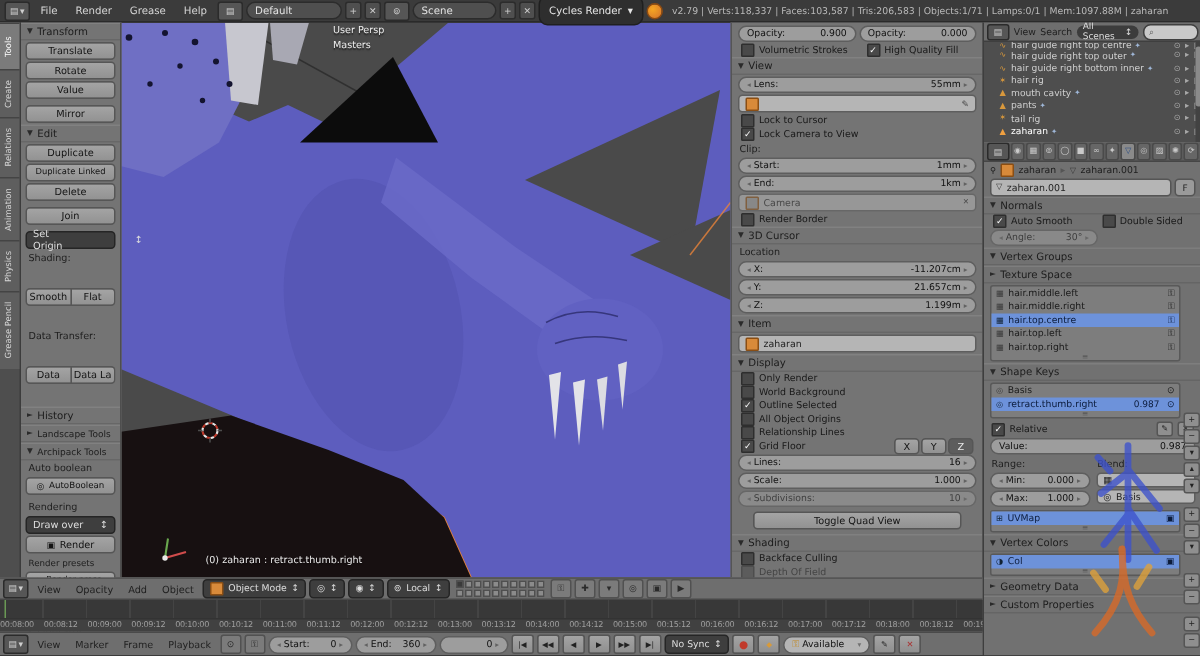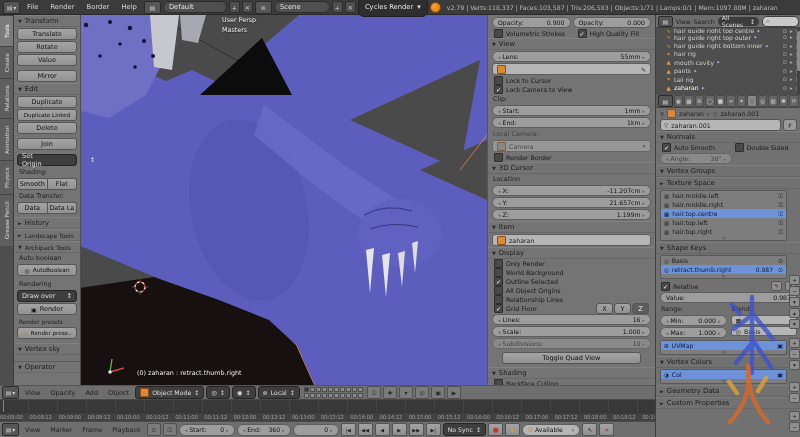--- a/index.html
+++ b/index.html
@@ -31,21 +31,21 @@
   .ovtext{position:absolute;color:rgba(255,255,255,.92);font-size:6.4px;text-shadow:0 1px 1px rgba(0,0,0,.6);}
   .phead{height:10px;display:flex;align-items:center;gap:3px;padding:0 4px;color:#1c1c1c;font-size:6.8px;
     border-top:1px solid rgba(255,255,255,.09);border-bottom:1px solid rgba(0,0,0,.10);}
   .tri{font-size:5px;color:#2a2a2a;}
   .btn{background:linear-gradient(#a4a4a4,#929292);border:1px solid #565656;border-radius:3px;height:10px;
     display:flex;align-items:center;justify-content:center;color:#131313;font-size:6.5px;margin:1px 3px;}
   .btn .bicon{margin-right:3px;font-size:6px;}
   .ddark{background:#3e3e3e;border:1px solid #252525;border-radius:3px;height:10px;display:flex;align-items:center;
     justify-content:space-between;color:#dedede;font-size:6.5px;margin:1px 3px;padding:0 4px;}
   .lbl{padding:1px 5px;color:#1e1e1e;font-size:6.4px;}
-  .half{display:flex;margin:1px 3px;}
+  .half{display:flex;margin:15px 3px;}
   .half .btn{flex:1;margin:0;border-radius:0;}
   .half .btn:first-child{border-radius:3px 0 0 3px;}
   .half .btn:last-child{border-radius:0 3px 3px 0;border-left:none;}
   .nfield{background:#9d9d9d;border:1px solid #5e5e5e;border-radius:6px;height:9px;display:flex;align-items:center;
     justify-content:space-between;padding:0 5px;font-size:6.2px;color:#111;margin:1px 4px;}
   .nfield .arr{color:rgba(0,0,0,.38);font-size:5px;}
   .nfield.gray{opacity:.55;}
   .chkrow{display:flex;align-items:center;gap:3px;height:9px;padding:0 6px;font-size:6.3px;color:#181818;}
   .chk{width:7px;height:7px;background:#494949;border:1px solid #2e2e2e;border-radius:1px;color:#fff;
     font-size:6px;line-height:7px;text-align:center;flex:0 0 7px;}
@@ -194,21 +194,21 @@
     <div class="ovtext" style="left:123px;top:354px;">(0) zaharan : retract.thumb.right</div>
   </div>
 
   <header id="topbar" class="abs">
     <div class="edicon">
         <span>▤</span>
         <span>▾</span>
       </div>
     <span class="menu">File</span>
     <span class="menu">Render</span>
-    <span class="menu">Border</span>
+    <span class="menu">Grease</span>
     <span class="menu">Help</span>
     <div class="edicon">
         <span>▤</span>
       </div>
     <div class="fld-dark" style="width:52px;">
         <span>Default</span>
       </div>
     <div class="mini">
         <span>+</span>
       </div>
@@ -360,21 +360,20 @@
       </div>
     <div class="lbl">Clip:</div>
     <div class="nfield">
         <span><span class="arr">◂</span> <span>Start:</span></span>
         <span><span>1mm</span> <span class="arr">▸</span></span>
       </div>
     <div class="nfield">
         <span><span class="arr">◂</span> <span>End:</span></span>
         <span><span>1km</span> <span class="arr">▸</span></span>
       </div>
-    <div class="lbl" style="opacity:.6;">Local Camera:</div>
     <div class="objfield" style="opacity:.55;">
         <span class="cube" style="background:#999;"></span>
         <span>Camera</span>
         <span style="flex:1;"></span>
         <span style="font-size:5px;">✕</span>
       </div>
     <div class="chkrow">
         <span class="chk off">✓</span>
         <span>Render Border</span>
       </div>

